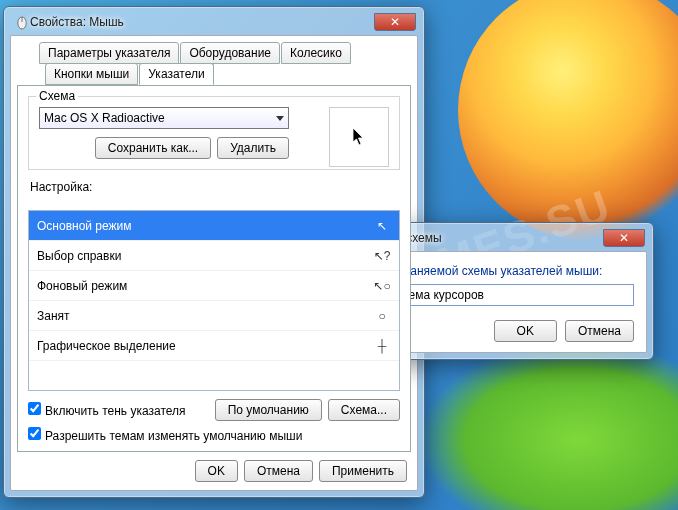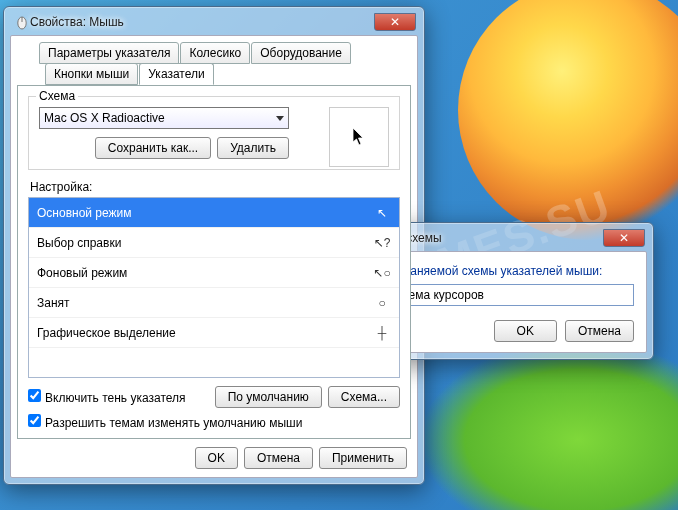--- a/index.html
+++ b/index.html
@@ -27,21 +27,21 @@
 .fieldset { border: 1px solid #d4d4d4; padding: 10px; margin-bottom: 10px; position: relative; }
 .fieldset .legend { position: absolute; top: -8px; left: 7px; background: #fff; padding: 0 3px; color: #000; }
 .combo { display: flex; align-items: center; border: 1px solid #777; background: linear-gradient(#fff,#eef); height: 22px; padding: 0 4px; width: 250px; }
 .combo .arrow { margin-left: auto; border-left: 4px solid transparent; border-right: 4px solid transparent; border-top: 5px solid #333; }
 .btn { border: 1px solid #888; background: linear-gradient(#fdfdfd,#e4e4e4); padding: 3px 12px; border-radius: 3px; cursor: default; }
 .scheme-btns { display: flex; gap: 6px; justify-content: flex-end; margin-top: 8px; width: 250px; }
 
 .preview { position: absolute; right: 10px; top: 10px; width: 60px; height: 60px; border: 1px solid #ccc; display: flex; align-items: center; justify-content: center; }
 .cursor-arrow { width: 14px; height: 20px; }
 
-.customize-label { margin: 8px 0 3px 2px; }
+.customize-label { margin: 8px 0 16px 2px; }
 .list { border: 1px solid #a8b8d0; height: 181px; }
 .list-scroll { height: 100%; overflow: hidden; }
 .list-item { display: flex; align-items: center; padding: 6px 8px; height: 30px; border-bottom: 1px solid #f0f0f0; }
 .list-item.sel { background: #2e7ff1; color: #fff; }
 .list-item .cur-prev { margin-left: auto; width: 18px; text-align: center; color: #333; }
 .list-item.sel .cur-prev { color: #fff; }
 
 .checks { margin-top: 8px; display: flex; align-items: center; gap: 8px; }
 .checks input { margin-right: 4px; }
 .checks .right-btns { margin-left: auto; display: flex; gap: 6px; }
@@ -74,22 +74,22 @@
       </svg>
     <span class="txt">Свойства: Мышь</span>
     <span class="spacer"></span>
     <div class="title-btn close">
         <span>✕</span>
       </div>
   </div>
   <div class="aero-body">
     <div class="tabs-row">
       <div class="tab">Параметры указателя</div>
+      <div class="tab">Оборудование</div>
       <div class="tab">Колесико</div>
-      <div class="tab">Оборудование</div>
     </div>
     <div class="tabs-row">
       <div class="tab">Кнопки мыши</div>
       <div class="tab active">Указатели</div>
     </div>
     <div class="tab-panel">
 
       <div class="fieldset" style="padding-right:80px;">
         <span class="legend">Схема</span>
         <div class="combo">

